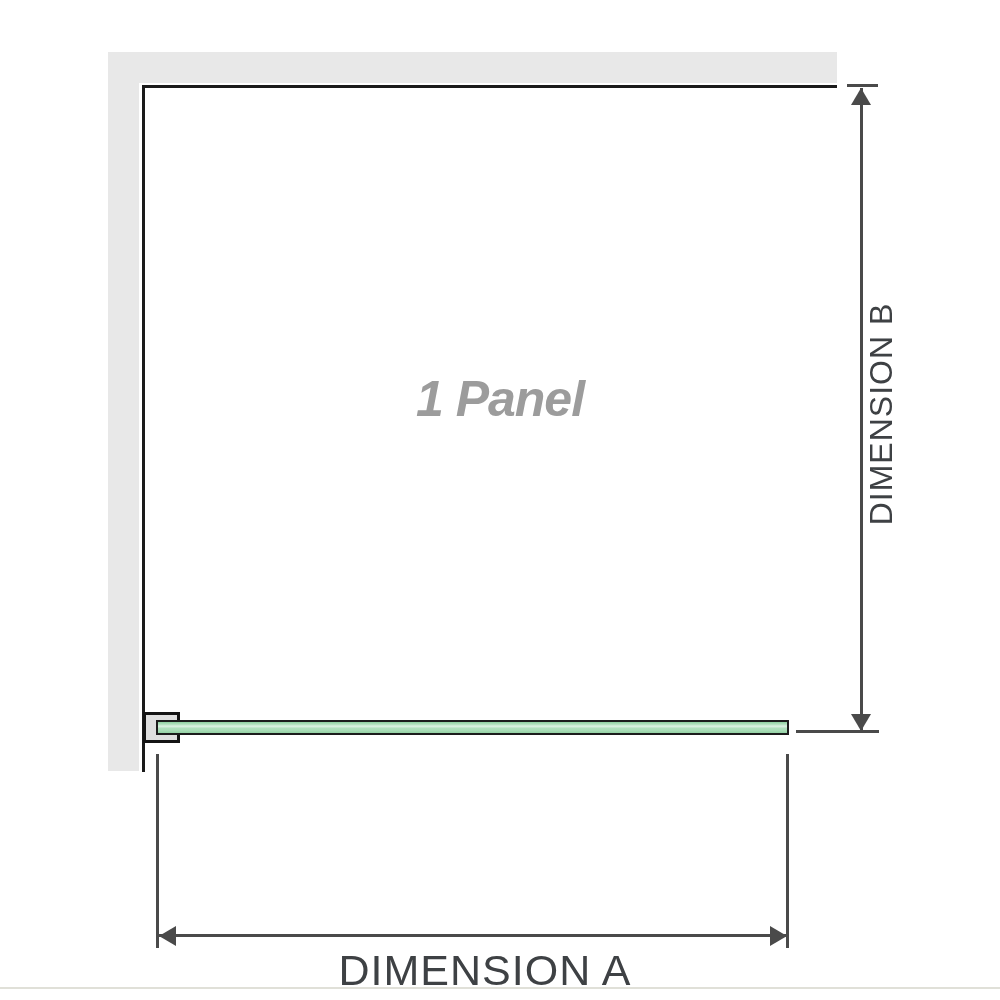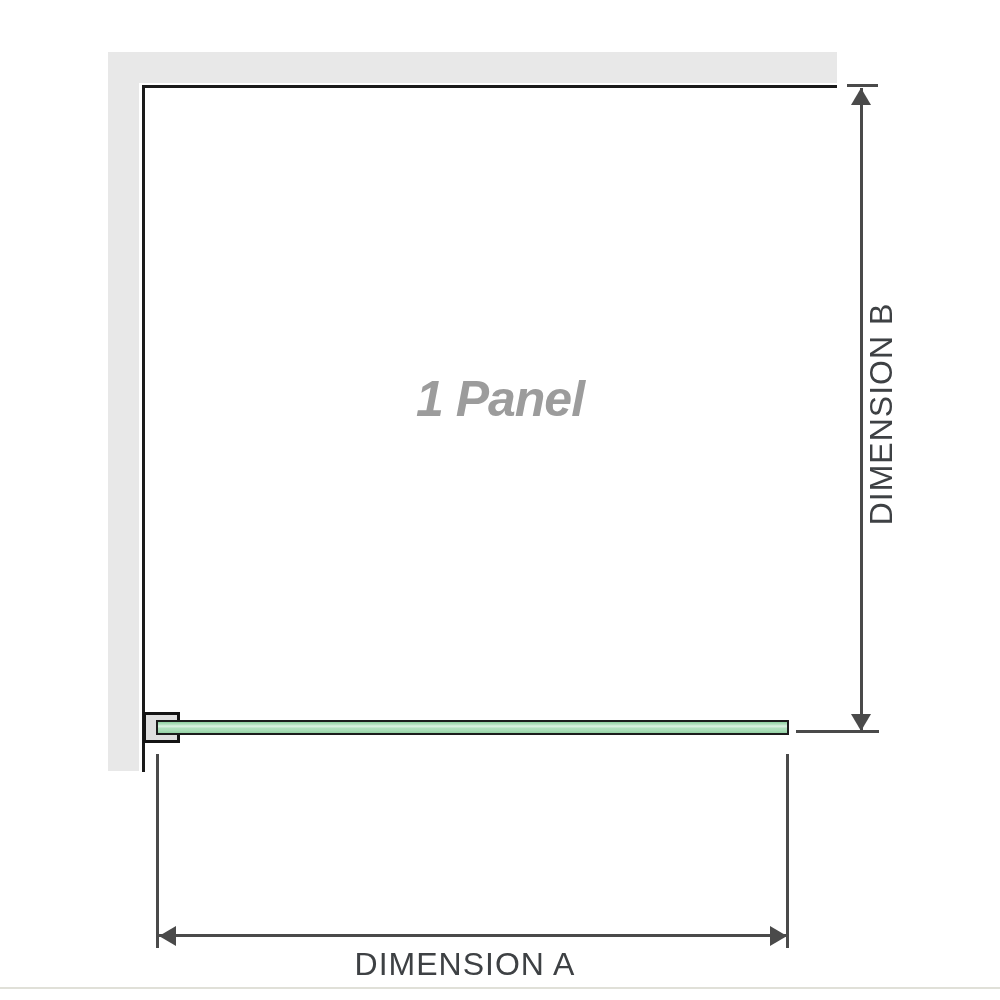--- a/index.html
+++ b/index.html
@@ -55,22 +55,22 @@
     left:881px;top:414px;transform:translate(-50%,-50%) rotate(-90deg);
     font-size:32px;letter-spacing:1px;color:var(--dimension-text);white-space:nowrap;
   }
   
   .dima-ext-left{left:156px;top:754px;width:3px;height:194px;background:var(--dimension-line);}
   .dima-ext-right{left:786px;top:754px;width:3px;height:194px;background:var(--dimension-line);}
   .dima-line{left:159px;top:934px;width:628px;height:3px;background:var(--dimension-line);}
   .dima-arrow-left{left:159px;top:926px;border-top:10px solid transparent;border-bottom:10px solid transparent;border-right:17px solid var(--dimension-line);}
   .dima-arrow-right{left:770px;top:926px;border-top:10px solid transparent;border-bottom:10px solid transparent;border-left:17px solid var(--dimension-line);}
   .dima-label{
-    left:465px;top:946px;transform:translateX(-50%);
-    font-size:32px;letter-spacing:1px;color:var(--dimension-text);white-space:nowrap;
+    left:485px;top:946px;transform:translateX(-50%);
+    font-size:43px;letter-spacing:1px;color:var(--dimension-text);white-space:nowrap;
   }
   
   .bottom-divider{left:0;top:987px;width:1000px;height:2px;background:var(--divider);}
 </style>
 </head>
 <body>
 
 <div class="canvas">
 
   <div class="abs wall-top"></div>

